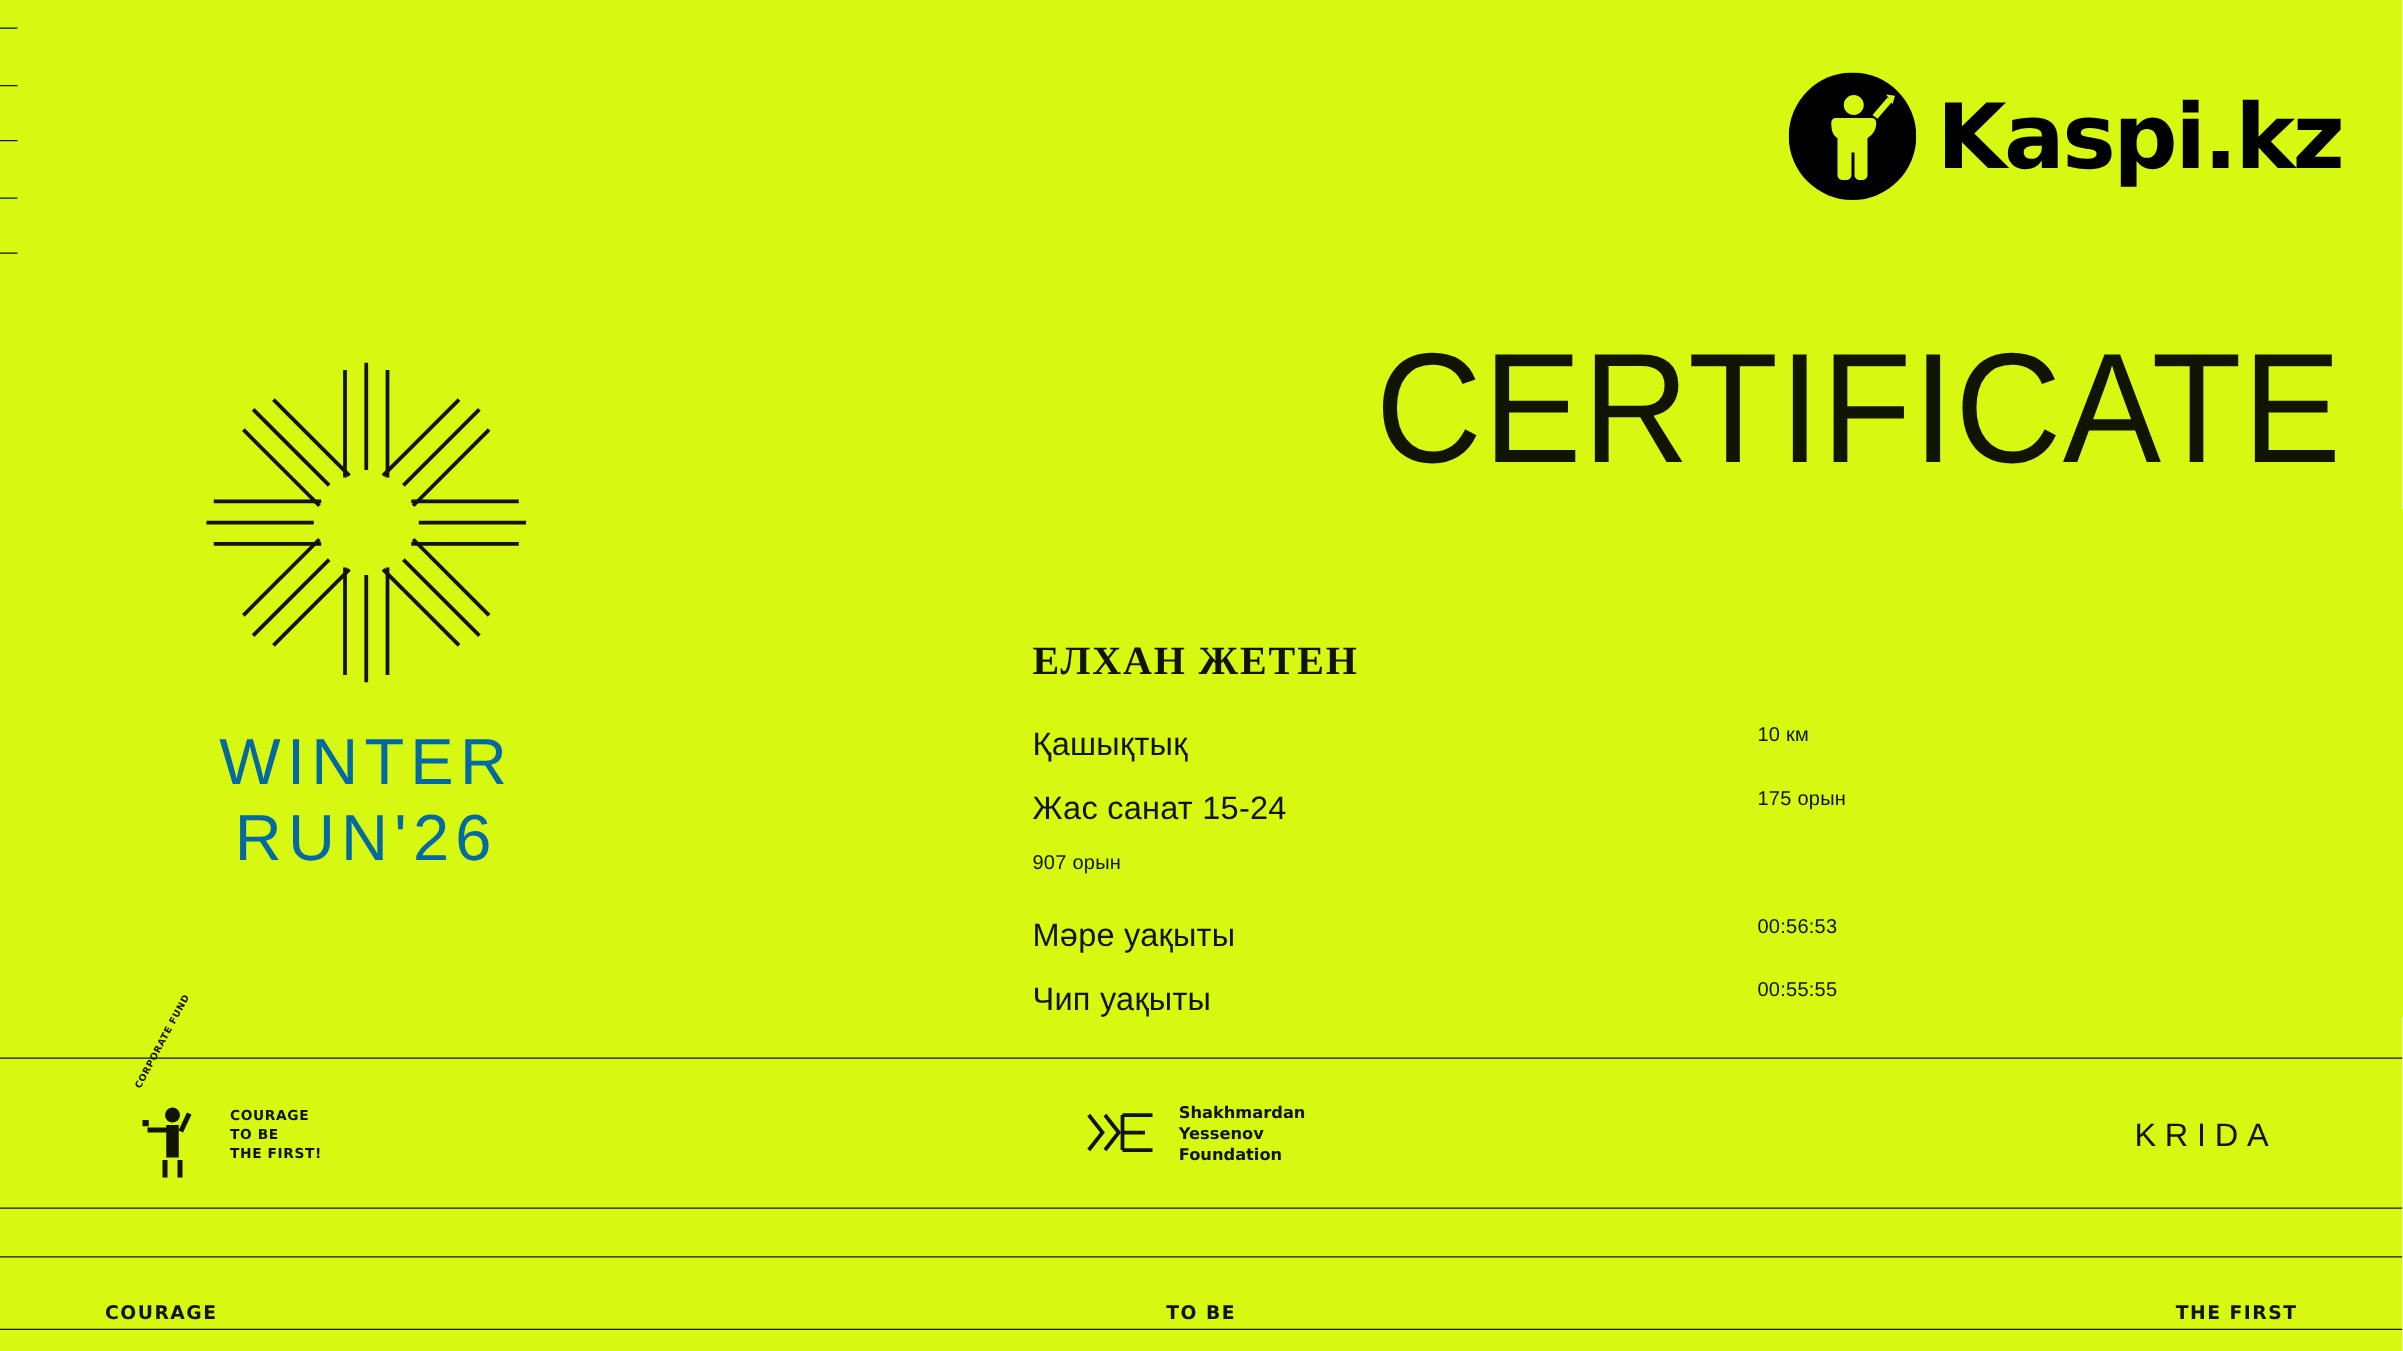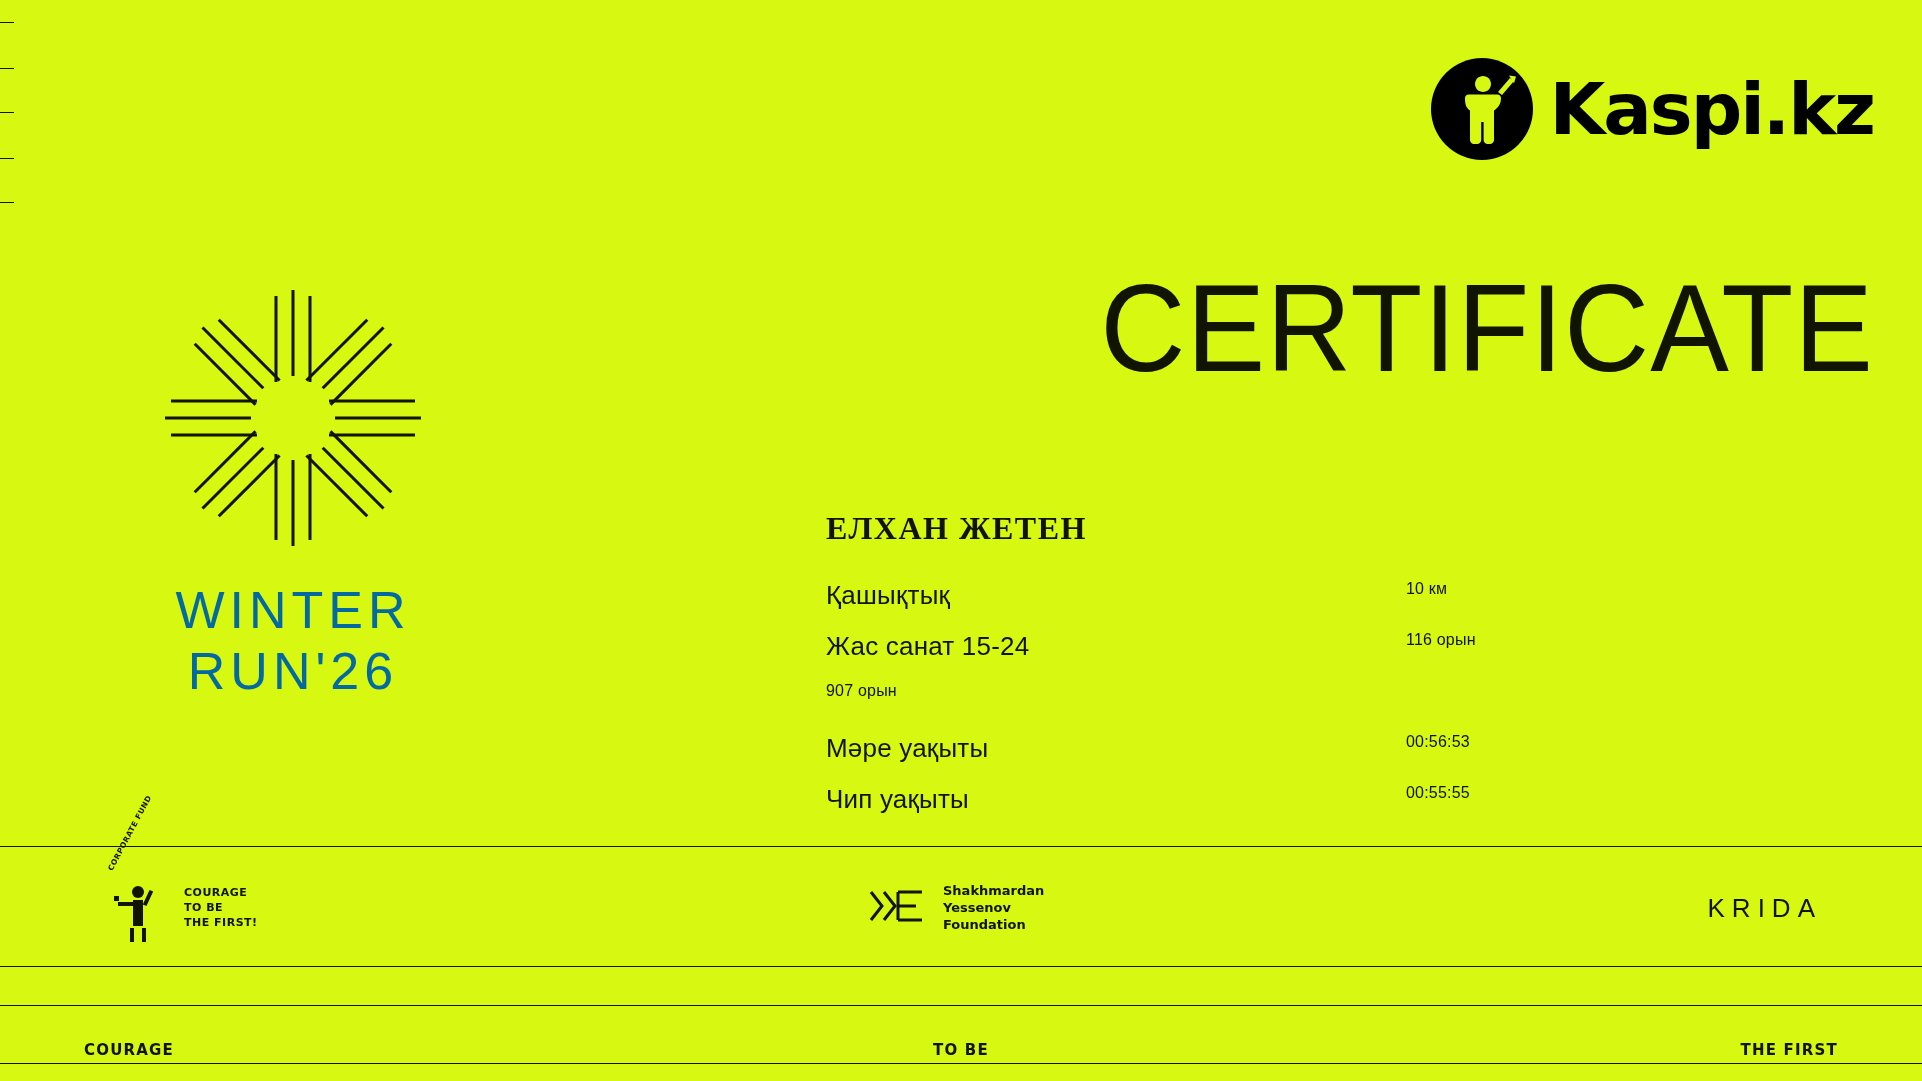--- a/index.html
+++ b/index.html
@@ -288,21 +288,21 @@
 
   <div id="athlete-name">ЕЛХАН ЖЕТЕН</div>
 
   <div id="results">
     <div class="row">
       <div class="label">Қашықтық</div>
       <div class="value">10 км</div>
     </div>
     <div class="row">
       <div class="label">Жас санат 15-24</div>
-      <div class="value">116 орын</div>
+      <div class="value">175 орын</div>
     </div>
     <div class="row">
       <div class="value">907 орын</div>
     </div>
     <div class="row">
       <div class="label">Мәре уақыты</div>
       <div class="value">00:56:53</div>
     </div>
     <div class="row">
       <div class="label">Чип уақыты</div>

